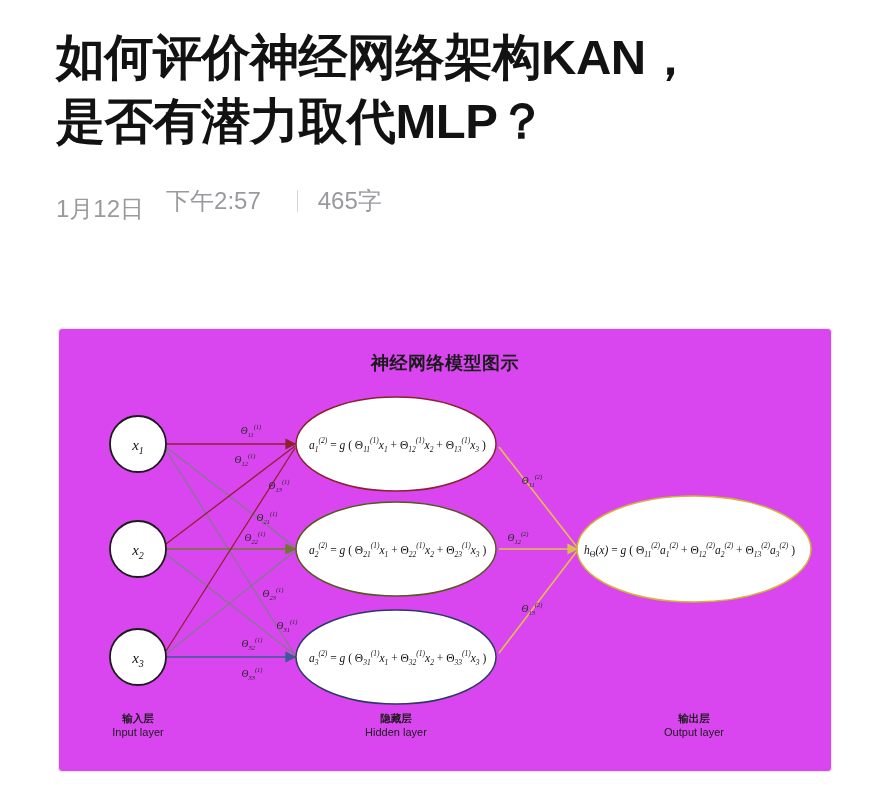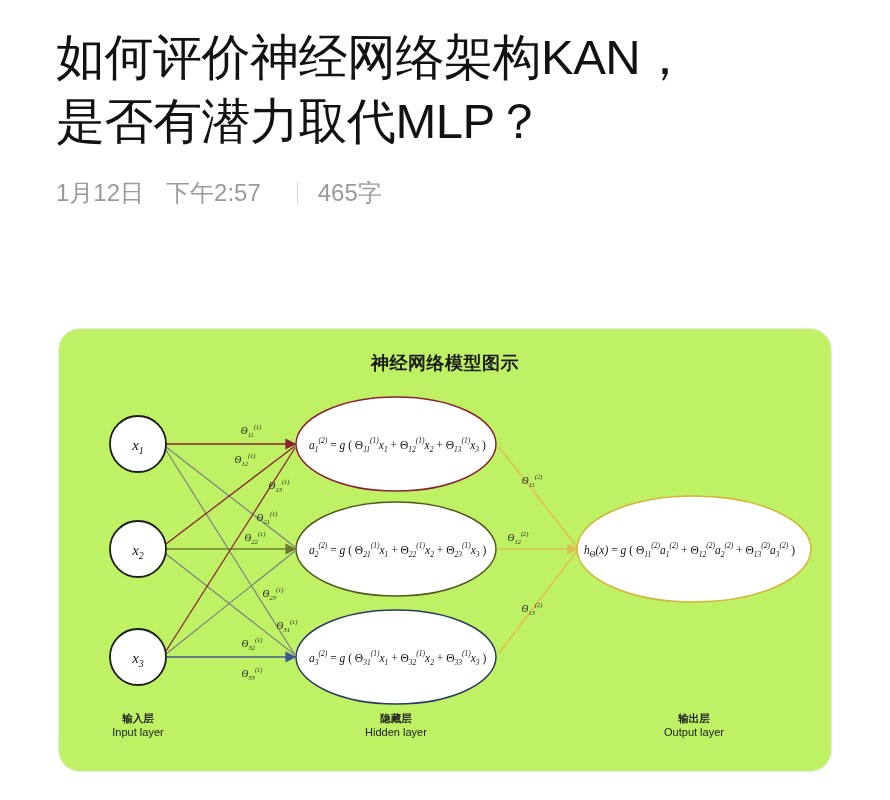--- a/index.html
+++ b/index.html
@@ -24,54 +24,54 @@
   
   .article-header {
     position: absolute;
     left: 56px;
     top: 26px;
     width: 790px;
   }
   .title {
     font-size: 49px;
     line-height: 1.30;
-    font-weight: 400;
+    font-weight: 700;
     color: #121212;
     letter-spacing: -0.5px;
     margin: 0;
     white-space: pre-line;
   }
   .meta-row {
     display: flex;
     align-items: center;
     margin-top: 24px;
     font-size: 24px;
     color: #9a9a9e;
     font-weight: 400;
   }
-  .meta-date { margin-right: 22px; }
+  .meta-date { margin-right: 22px; margin-top: 16px; }
   .meta-time { margin-right: 16px; }
   .meta-sep {
     display: inline-block;
     width: 1px;
     height: 22px;
     background: #d6d6da;
     margin: 0 20px;
   }
 
   
   .diagram-card {
     position: absolute;
     left: 58px;
     top: 328px;
     width: 774px;
     height: 444px;
-    background: #bef264;
+    background: #d946ef;
     border: 1.5px solid #ebebed;
-    border-radius: 22px;
+    border-radius: 4px;
     box-shadow: 0 1px 3px rgba(0,0,0,0.035);
     box-sizing: border-box;
     overflow: hidden;
   }
   .diagram-title {
     position: absolute;
     left: 0;
     right: 0;
     top: 22px;
     text-align: center;

